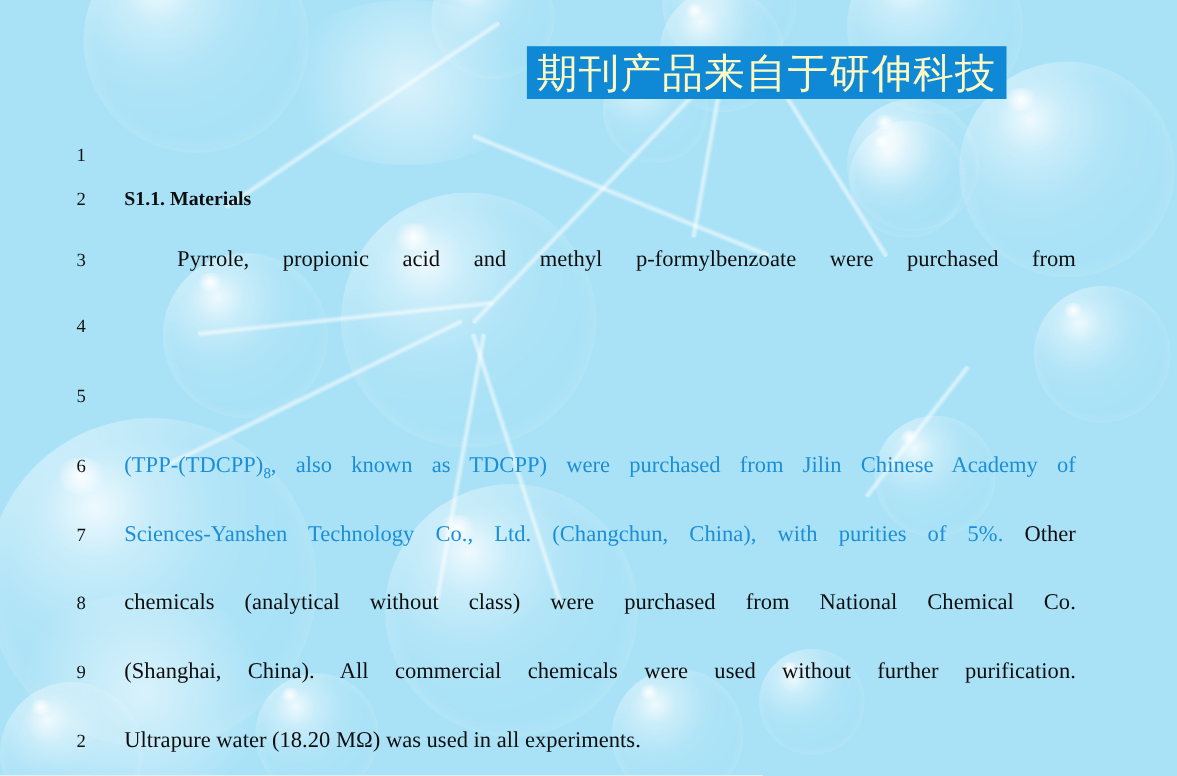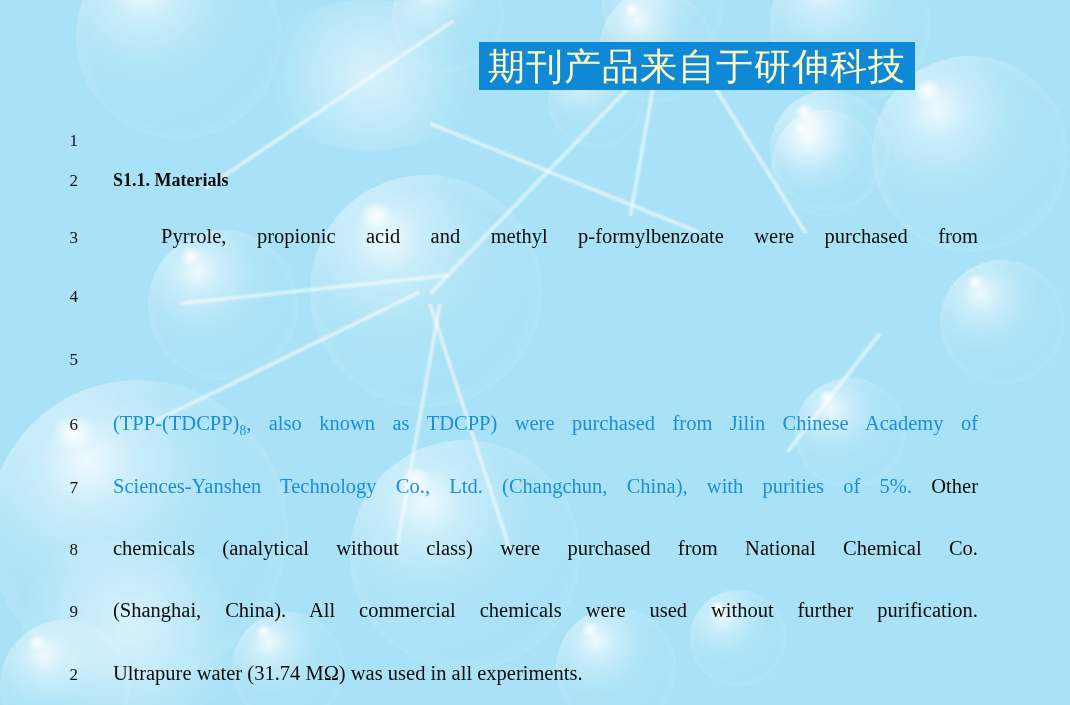--- a/index.html
+++ b/index.html
@@ -224,17 +224,17 @@
       <span class="linetext">chemicals (analytical without class) were purchased from National Chemical Co.</span>
     </div>
 
     <div class="line-row" style="top:599px;">
       <span class="lineno">9</span>
       <span class="linetext">(Shanghai, China). All commercial chemicals were used without further purification.</span>
     </div>
 
     <div class="line-row" style="top:662px;">
       <span class="lineno">2</span>
-      <span class="linetext nojust">Ultrapure water (31.74 MΩ) was used in all experiments.</span>
+      <span class="linetext nojust">Ultrapure water (18.20 MΩ) was used in all experiments.</span>
     </div>
 
   </div>
 </div>
 
 </body></html>

